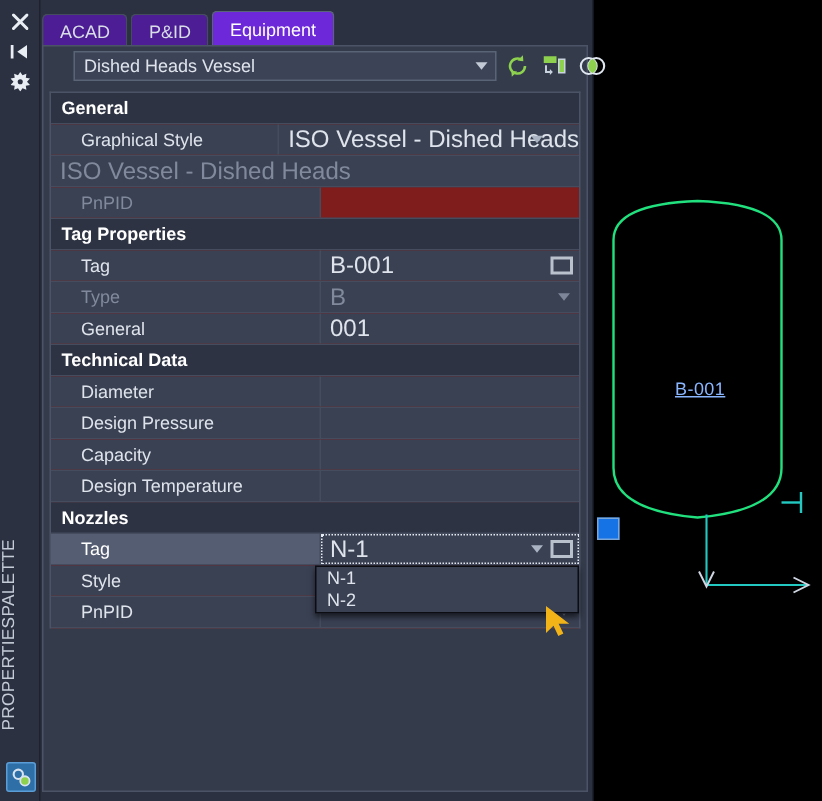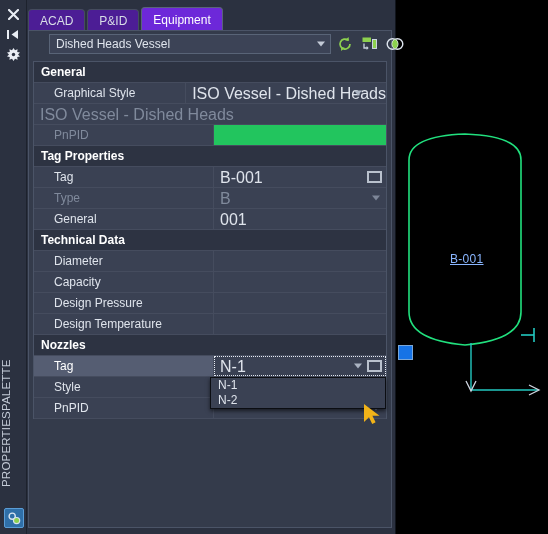--- a/index.html
+++ b/index.html
@@ -180,21 +180,21 @@
     font-weight: bold;
     font-size: 12px;
     padding-left: 7px;
     box-sizing: border-box;
   }
   .prop-row {
     height: 21px;
     display: flex;
     border-bottom: 1px solid #454c5e;
     box-sizing: border-box;
-    background: #22c55e;
+    background: #7f1d1d;
   }
   .prop-label {
     width: 180px;
     box-sizing: border-box;
     padding-left: 20px;
     line-height: 21px;
     color: #dfe4ec;
     font-size: 12px;
     border-right: 1px solid #454c5e;
     background: #3a4153;
@@ -441,26 +441,26 @@
       </div>
 
       <div class="group-row">Technical Data</div>
 
       <div class="prop-row">
         <div class="prop-label">Diameter</div>
         <div class="prop-value"></div>
       </div>
 
       <div class="prop-row">
+        <div class="prop-label">Design Pressure</div>
+        <div class="prop-value"></div>
+      </div>
+
+      <div class="prop-row">
         <div class="prop-label">Capacity</div>
-        <div class="prop-value"></div>
-      </div>
-
-      <div class="prop-row">
-        <div class="prop-label">Design Pressure</div>
         <div class="prop-value"></div>
       </div>
 
       <div class="prop-row">
         <div class="prop-label">Design Temperature</div>
         <div class="prop-value"></div>
       </div>
 
       <div class="group-row">Nozzles</div>
 

